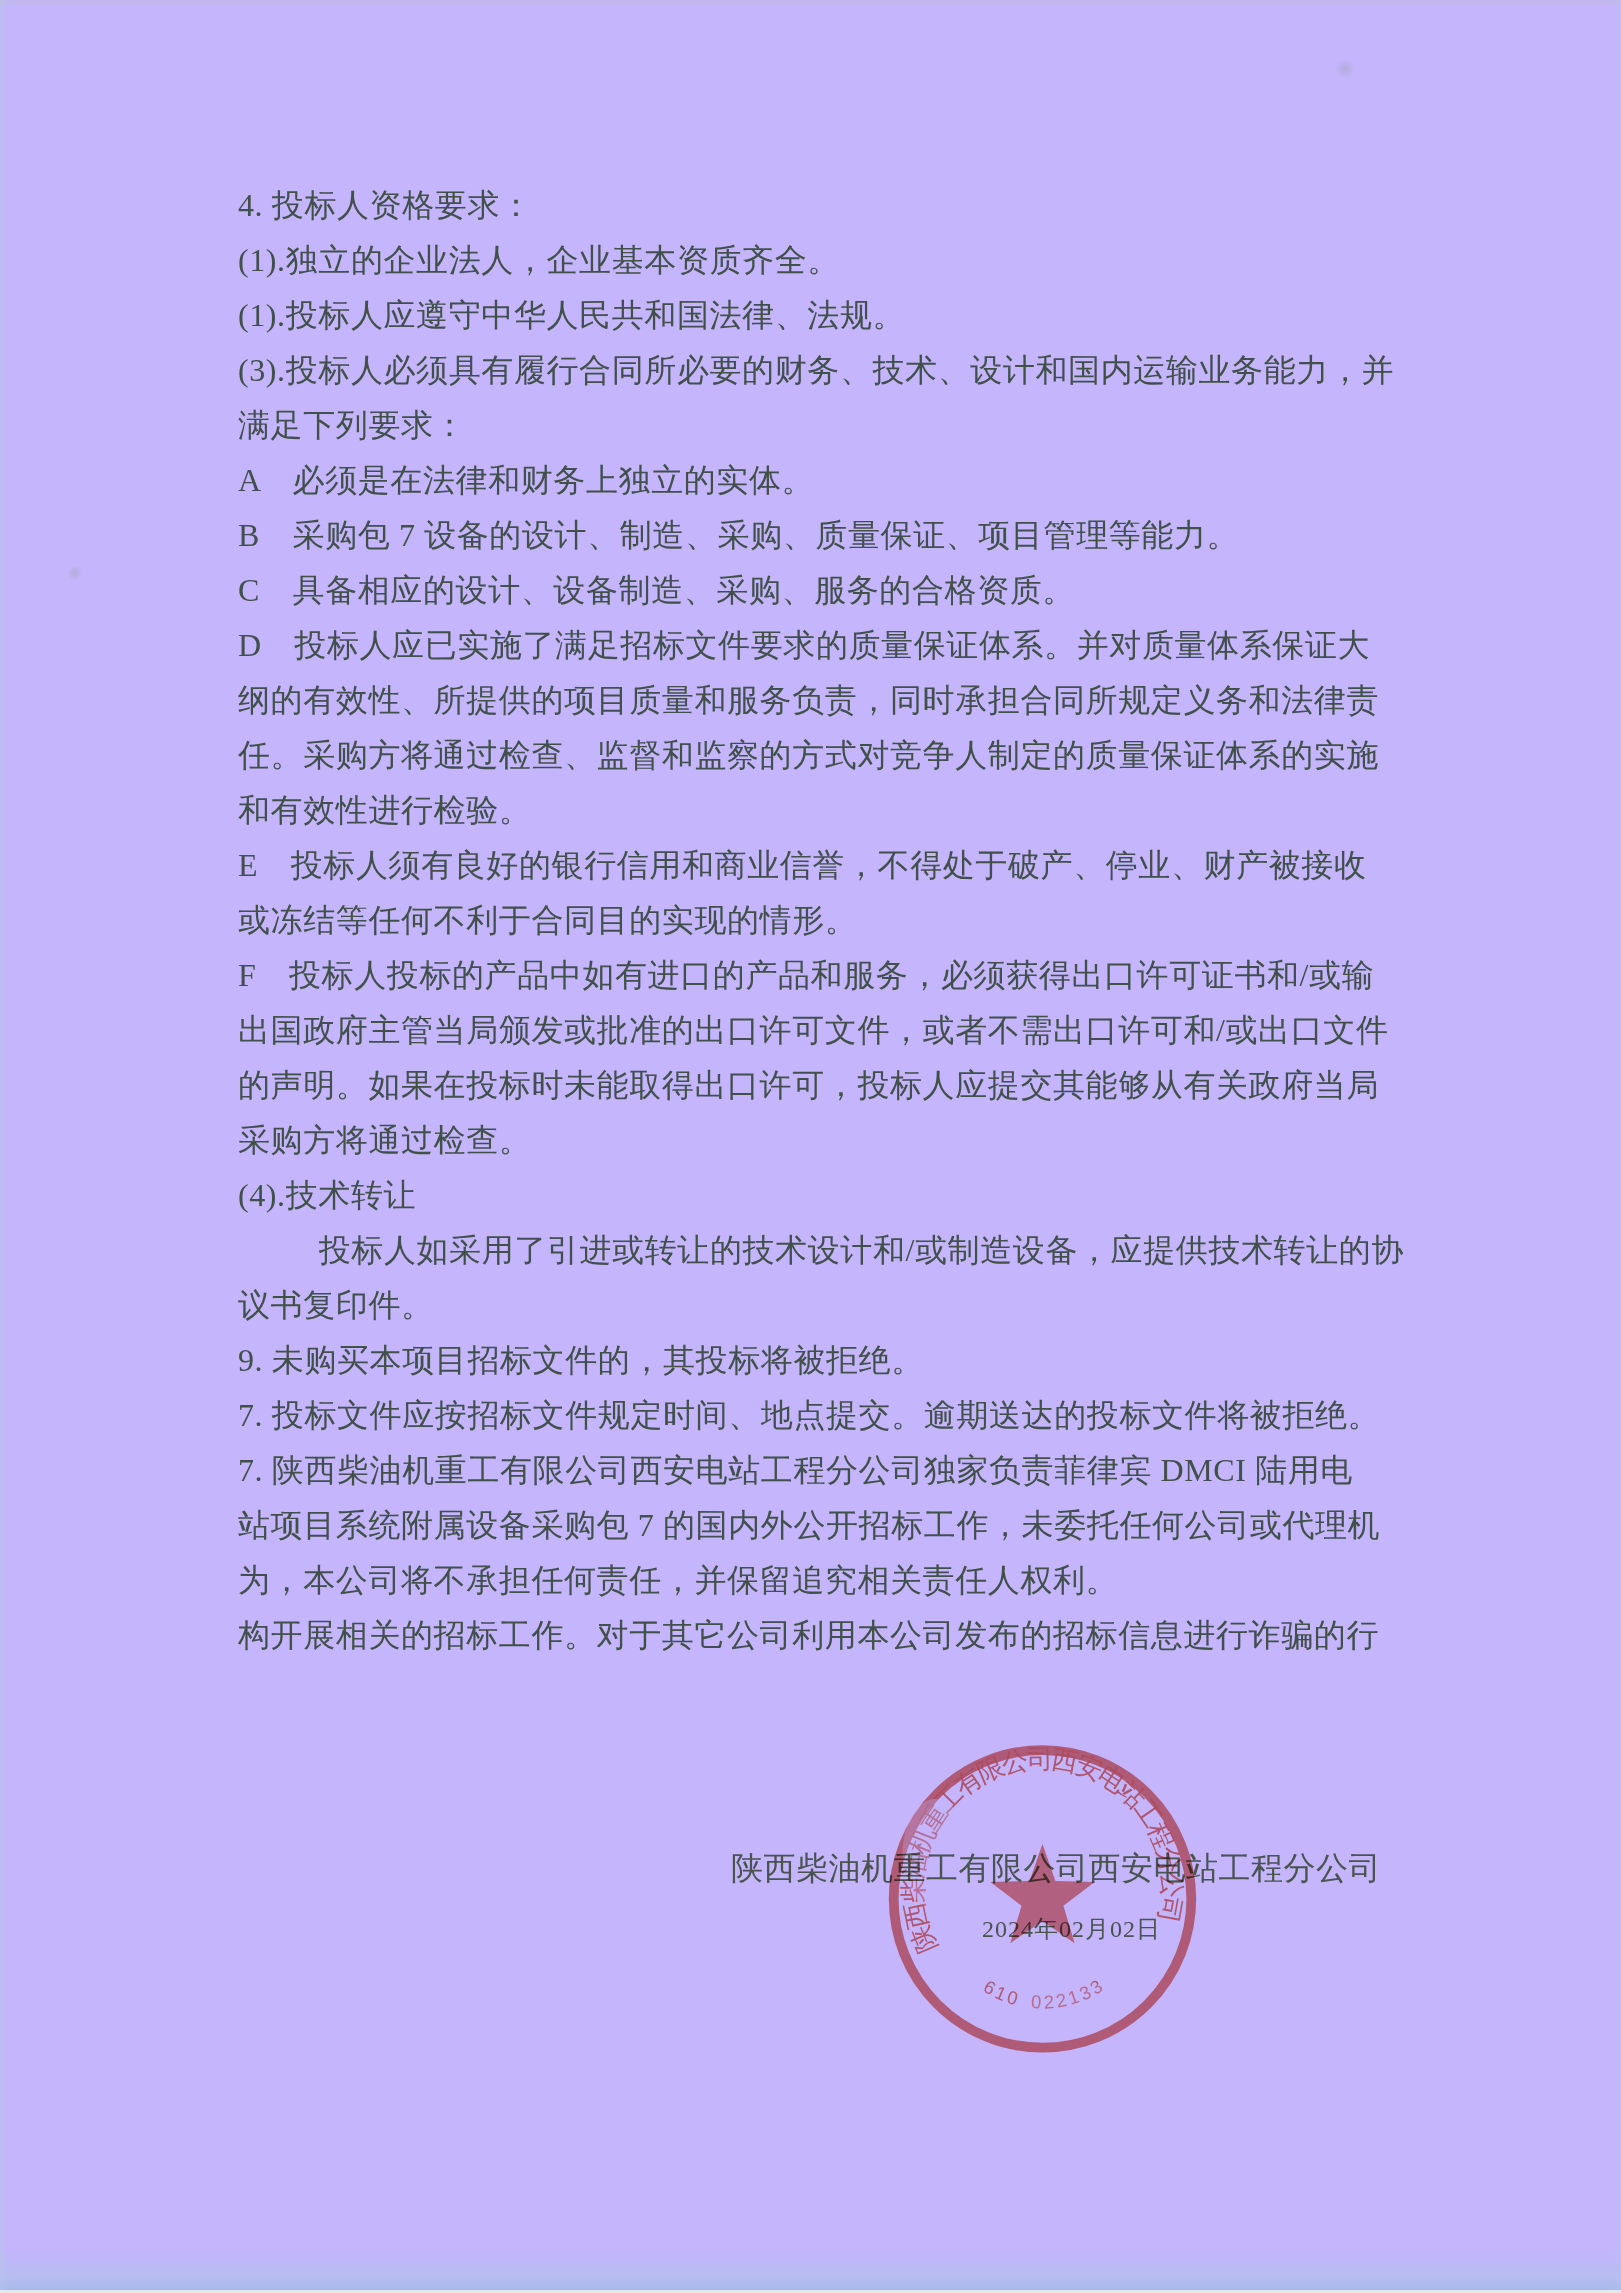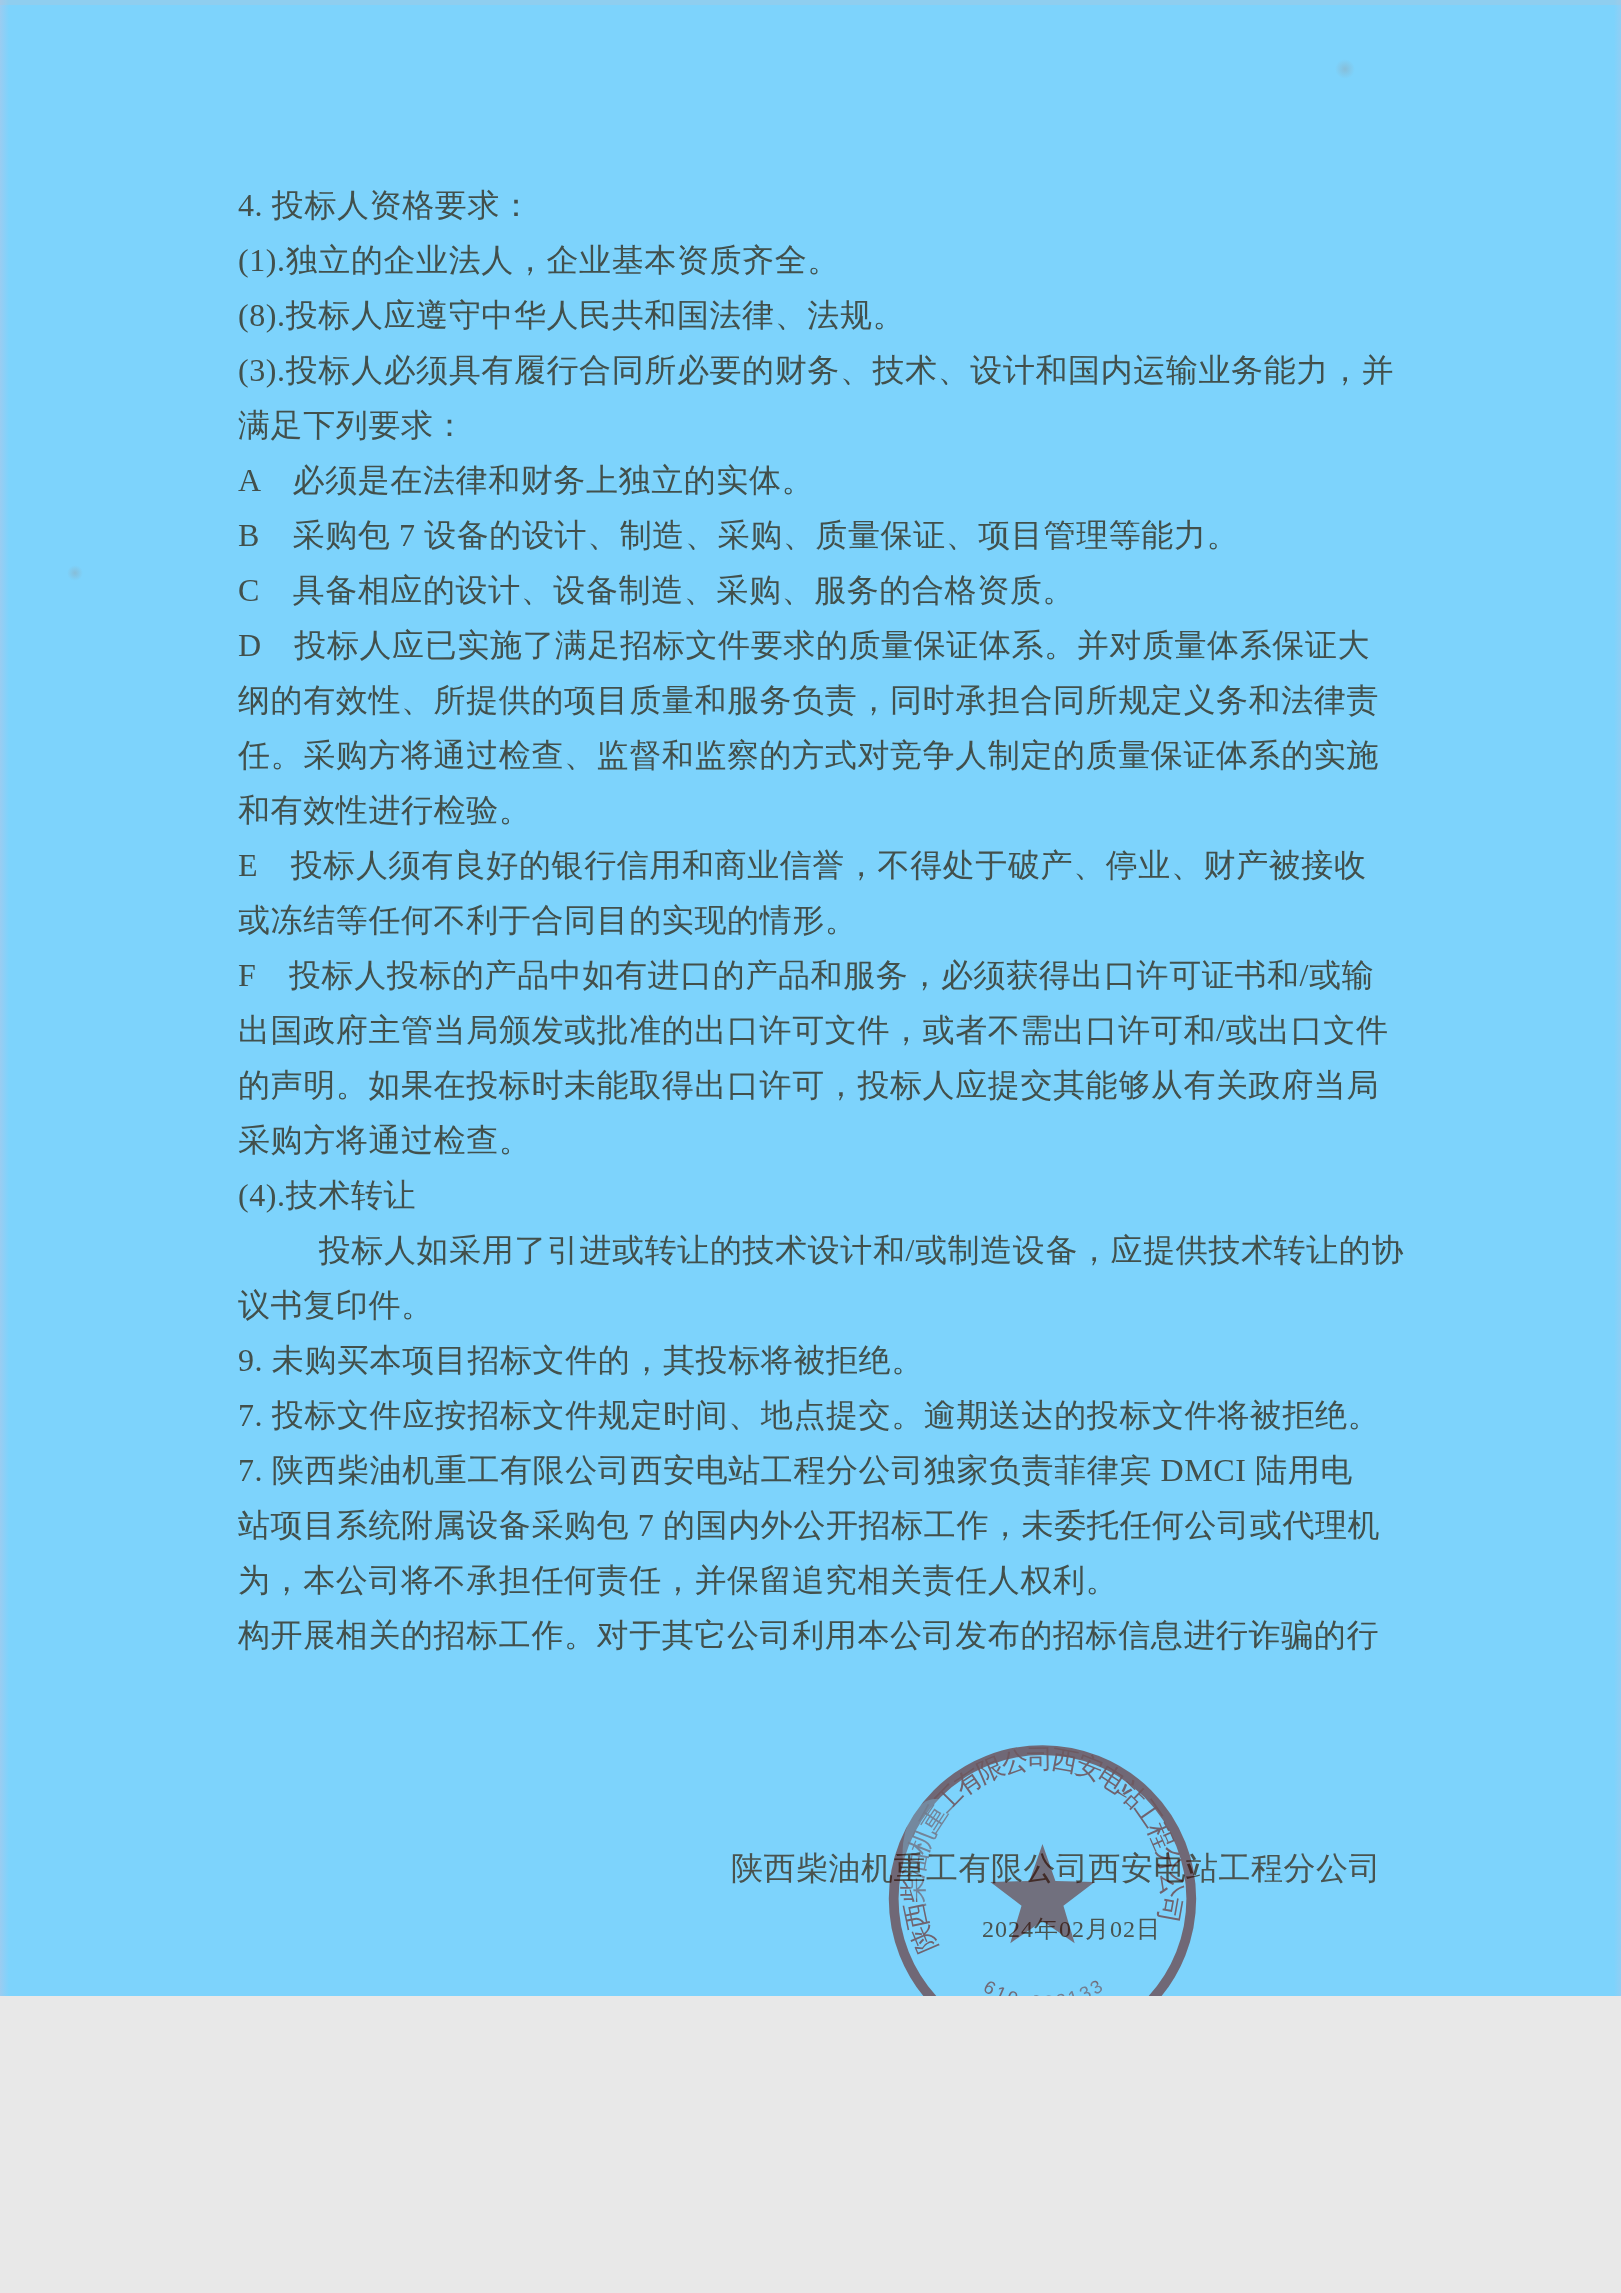--- a/index.html
+++ b/index.html
@@ -1,19 +1,19 @@
 <!DOCTYPE html>
 <html><head>
 <meta charset="utf-8">
 <style>
   html,body{margin:0;padding:0;background:#e8e8e8;}
   .page{
     position:relative;
-    width:1621px;height:1996px;
-    background:#7dd3fc;
+    width:1621px;height:2290px;
+    background:#c4b5fd;
     overflow:hidden;
     font-family:"Liberation Serif","DejaVu Serif",serif;
   }
   
   .doc-body{
     position:absolute;left:238px;top:178px;width:1166px;
     color:#42504c;
   }
   .line{
     font-size:32px;
@@ -71,21 +71,21 @@
   .speck.b{left:1335px;top:59px;width:19.6px;height:19.6px;}
 </style>
 </head>
 <body>
 
 <div class="page">
 
   <div class="doc-body">
       <div class="line">4. 投标人资格要求：</div>
       <div class="line">(1).独立的企业法人，企业基本资质齐全。</div>
-      <div class="line">(8).投标人应遵守中华人民共和国法律、法规。</div>
+      <div class="line">(1).投标人应遵守中华人民共和国法律、法规。</div>
       <div class="line">(3).投标人必须具有履行合同所必要的财务、技术、设计和国内运输业务能力，并</div>
       <div class="line">满足下列要求：</div>
       <div class="line">A　必须是在法律和财务上独立的实体。</div>
       <div class="line">B　采购包 7 设备的设计、制造、采购、质量保证、项目管理等能力。</div>
       <div class="line">C　具备相应的设计、设备制造、采购、服务的合格资质。</div>
       <div class="line">D　投标人应已实施了满足招标文件要求的质量保证体系。并对质量体系保证大</div>
       <div class="line">纲的有效性、所提供的项目质量和服务负责，同时承担合同所规定义务和法律责</div>
       <div class="line">任。采购方将通过检查、监督和监察的方式对竞争人制定的质量保证体系的实施</div>
       <div class="line">和有效性进行检验。</div>
       <div class="line">E　投标人须有良好的银行信用和商业信誉，不得处于破产、停业、财产被接收</div>

